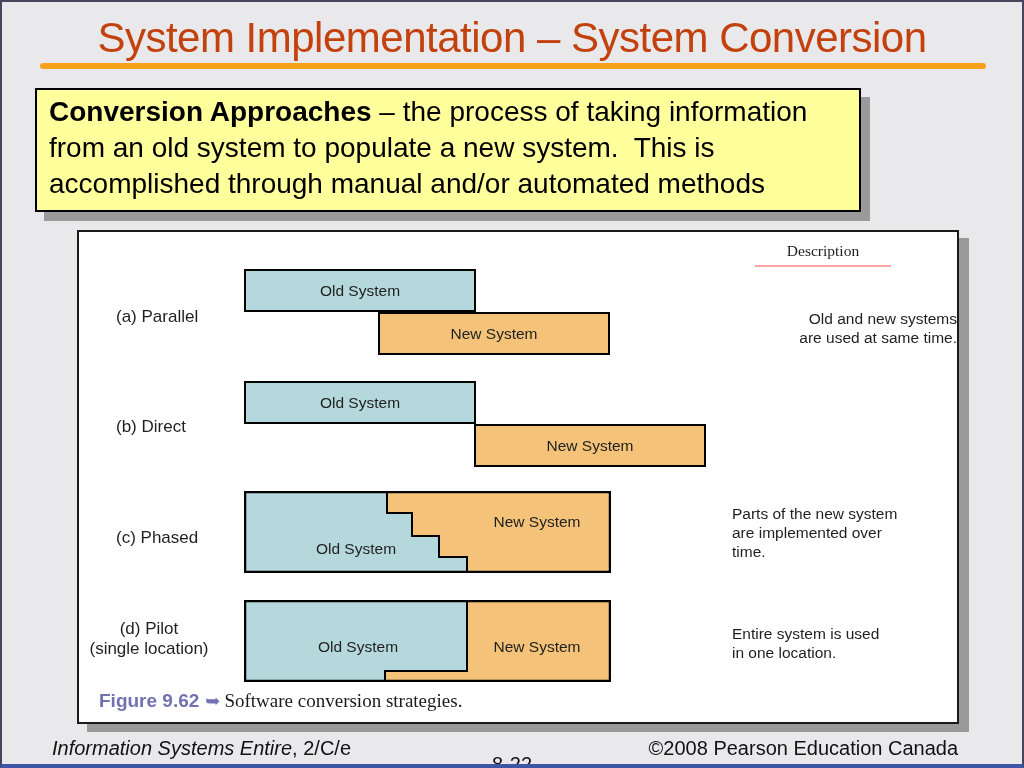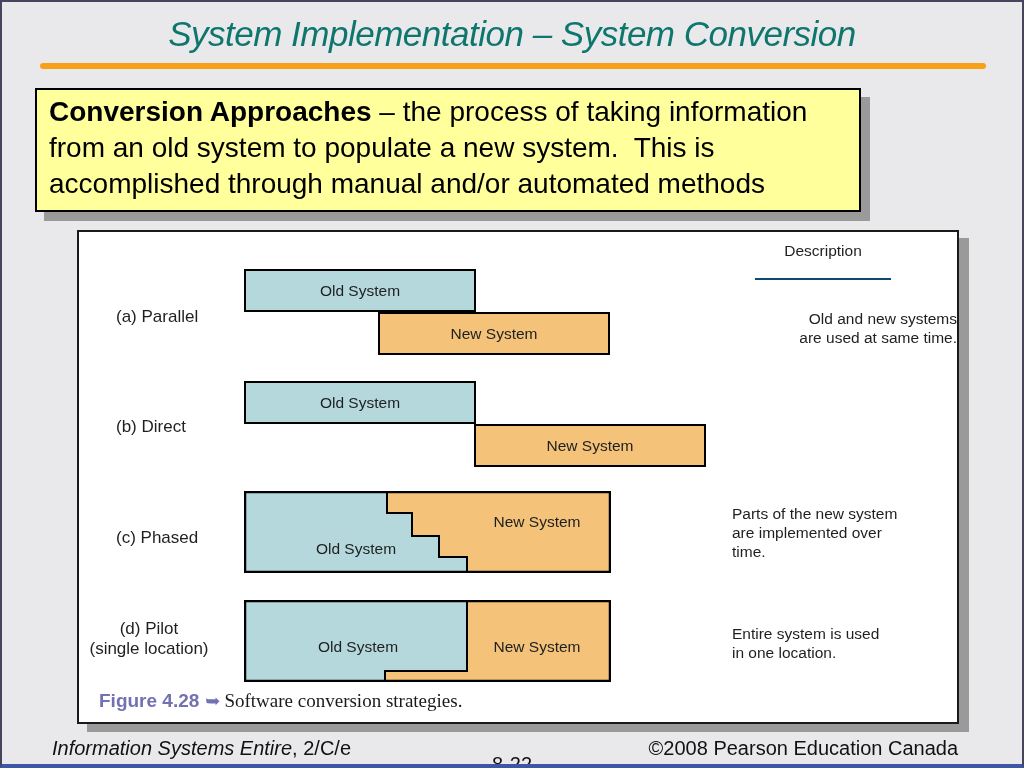--- a/index.html
+++ b/index.html
@@ -4,33 +4,33 @@
 <style>
   html,body{margin:0;padding:0;background:#d0d0d0;}
   .slide{
     position:relative;width:1024px;height:768px;box-sizing:border-box;
     background:#E9E9EB;overflow:hidden;
     border-top:2px solid #45455c;border-left:2px solid #45455c;border-right:2px solid #45455c;
     border-bottom:4px solid #3D57A6;
     font-family:"Liberation Sans",sans-serif;color:#141414;
   }
   .title{position:absolute;top:12px;left:0;right:0;text-align:center;
-    font-size:35px;letter-spacing:-0.5px;color:#0f766e;font-style:italic;}
+    font-size:42px;letter-spacing:-0.5px;color:#c2410c;}
   .title-rule{position:absolute;left:38px;top:61px;width:946px;height:6px;
     background:var(--accent_rule);border-radius:3px;}
   .callout{position:absolute;left:33px;top:86px;width:826px;box-sizing:border-box;
     background:var(--callout_bg);border:2px solid #000;box-shadow:9px 9px 0 #9a9a9a;
     padding:4px 12px 8px 12px;font-size:28px;line-height:36px;color:#000;
     white-space:pre-wrap;}
   .callout .lead{font-weight:bold;}
   .figure{position:absolute;left:75px;top:228px;width:882px;height:494px;box-sizing:border-box;
     background:#ffffff;border:2px solid #1a1a1a;box-shadow:10px 8px 0 #9a9a9a;
     font-size:15.5px;color:#1f1f1f;}
   .desc-header{position:absolute;left:676px;top:10px;width:136px;text-align:center;
-    padding-bottom:18px;border-bottom:2px solid #0c4a6e;}
+    padding-bottom:5px;border-bottom:2px solid #fca5a5;font-family:Liberation Serif, serif;}
   .fig-label{position:absolute;font-size:17px;}
   .fig-label.two-line{white-space:pre-line;text-align:center;}
   .desc{position:absolute;left:653px;width:225px;white-space:pre-line;line-height:19px;}
   .sys-box{position:absolute;width:232px;height:43px;box-sizing:border-box;border:2px solid #000;
     display:flex;align-items:center;justify-content:center;}
   .fill-old-bg{background:var(--old_system);}
   .fill-new-bg{background:var(--new_system);}
   .combo-svg{position:absolute;}
   .fill-old{fill:var(--old_system);}
   .fill-new{fill:var(--new_system);}
@@ -95,20 +95,20 @@
     <svg class="combo-svg" style="left:165px;top:368px;" width="367" height="82" viewBox="0 0 367 82">
       <rect class="fill-new" x="0" y="0" width="367" height="82"></rect>
       <polygon class="fill-old" stroke="#000" stroke-width="2" points="0,0 223,0 223,71 141,71 141,82 0,82"></polygon>
       <rect x="1" y="1" width="365" height="80" fill="none" stroke="#000" stroke-width="2.5"></rect>
     </svg>
     <div class="overlay-label" style="left:209px;top:406px;">Old System</div>
     <div class="overlay-label" style="left:388px;top:406px;">New System</div>
     <div class="desc" style="top:392px;">Entire system is used
 in one location.</div>
 
-    <div class="caption"><span class="fig-num">Figure 4.28</span><span class="arrow">➥</span><span class="cap-text">Software conversion strategies.</span></div>
+    <div class="caption"><span class="fig-num">Figure 9.62</span><span class="arrow">➥</span><span class="cap-text">Software conversion strategies.</span></div>
   </div>
 
   <div class="footer-left"><span class="book">Information Systems Entire</span><span>, 2/C/e</span></div>
   <div class="footer-page">8-22</div>
   <div class="footer-right">©2008 Pearson Education Canada</div>
 
 </div>
 
 </body></html>

